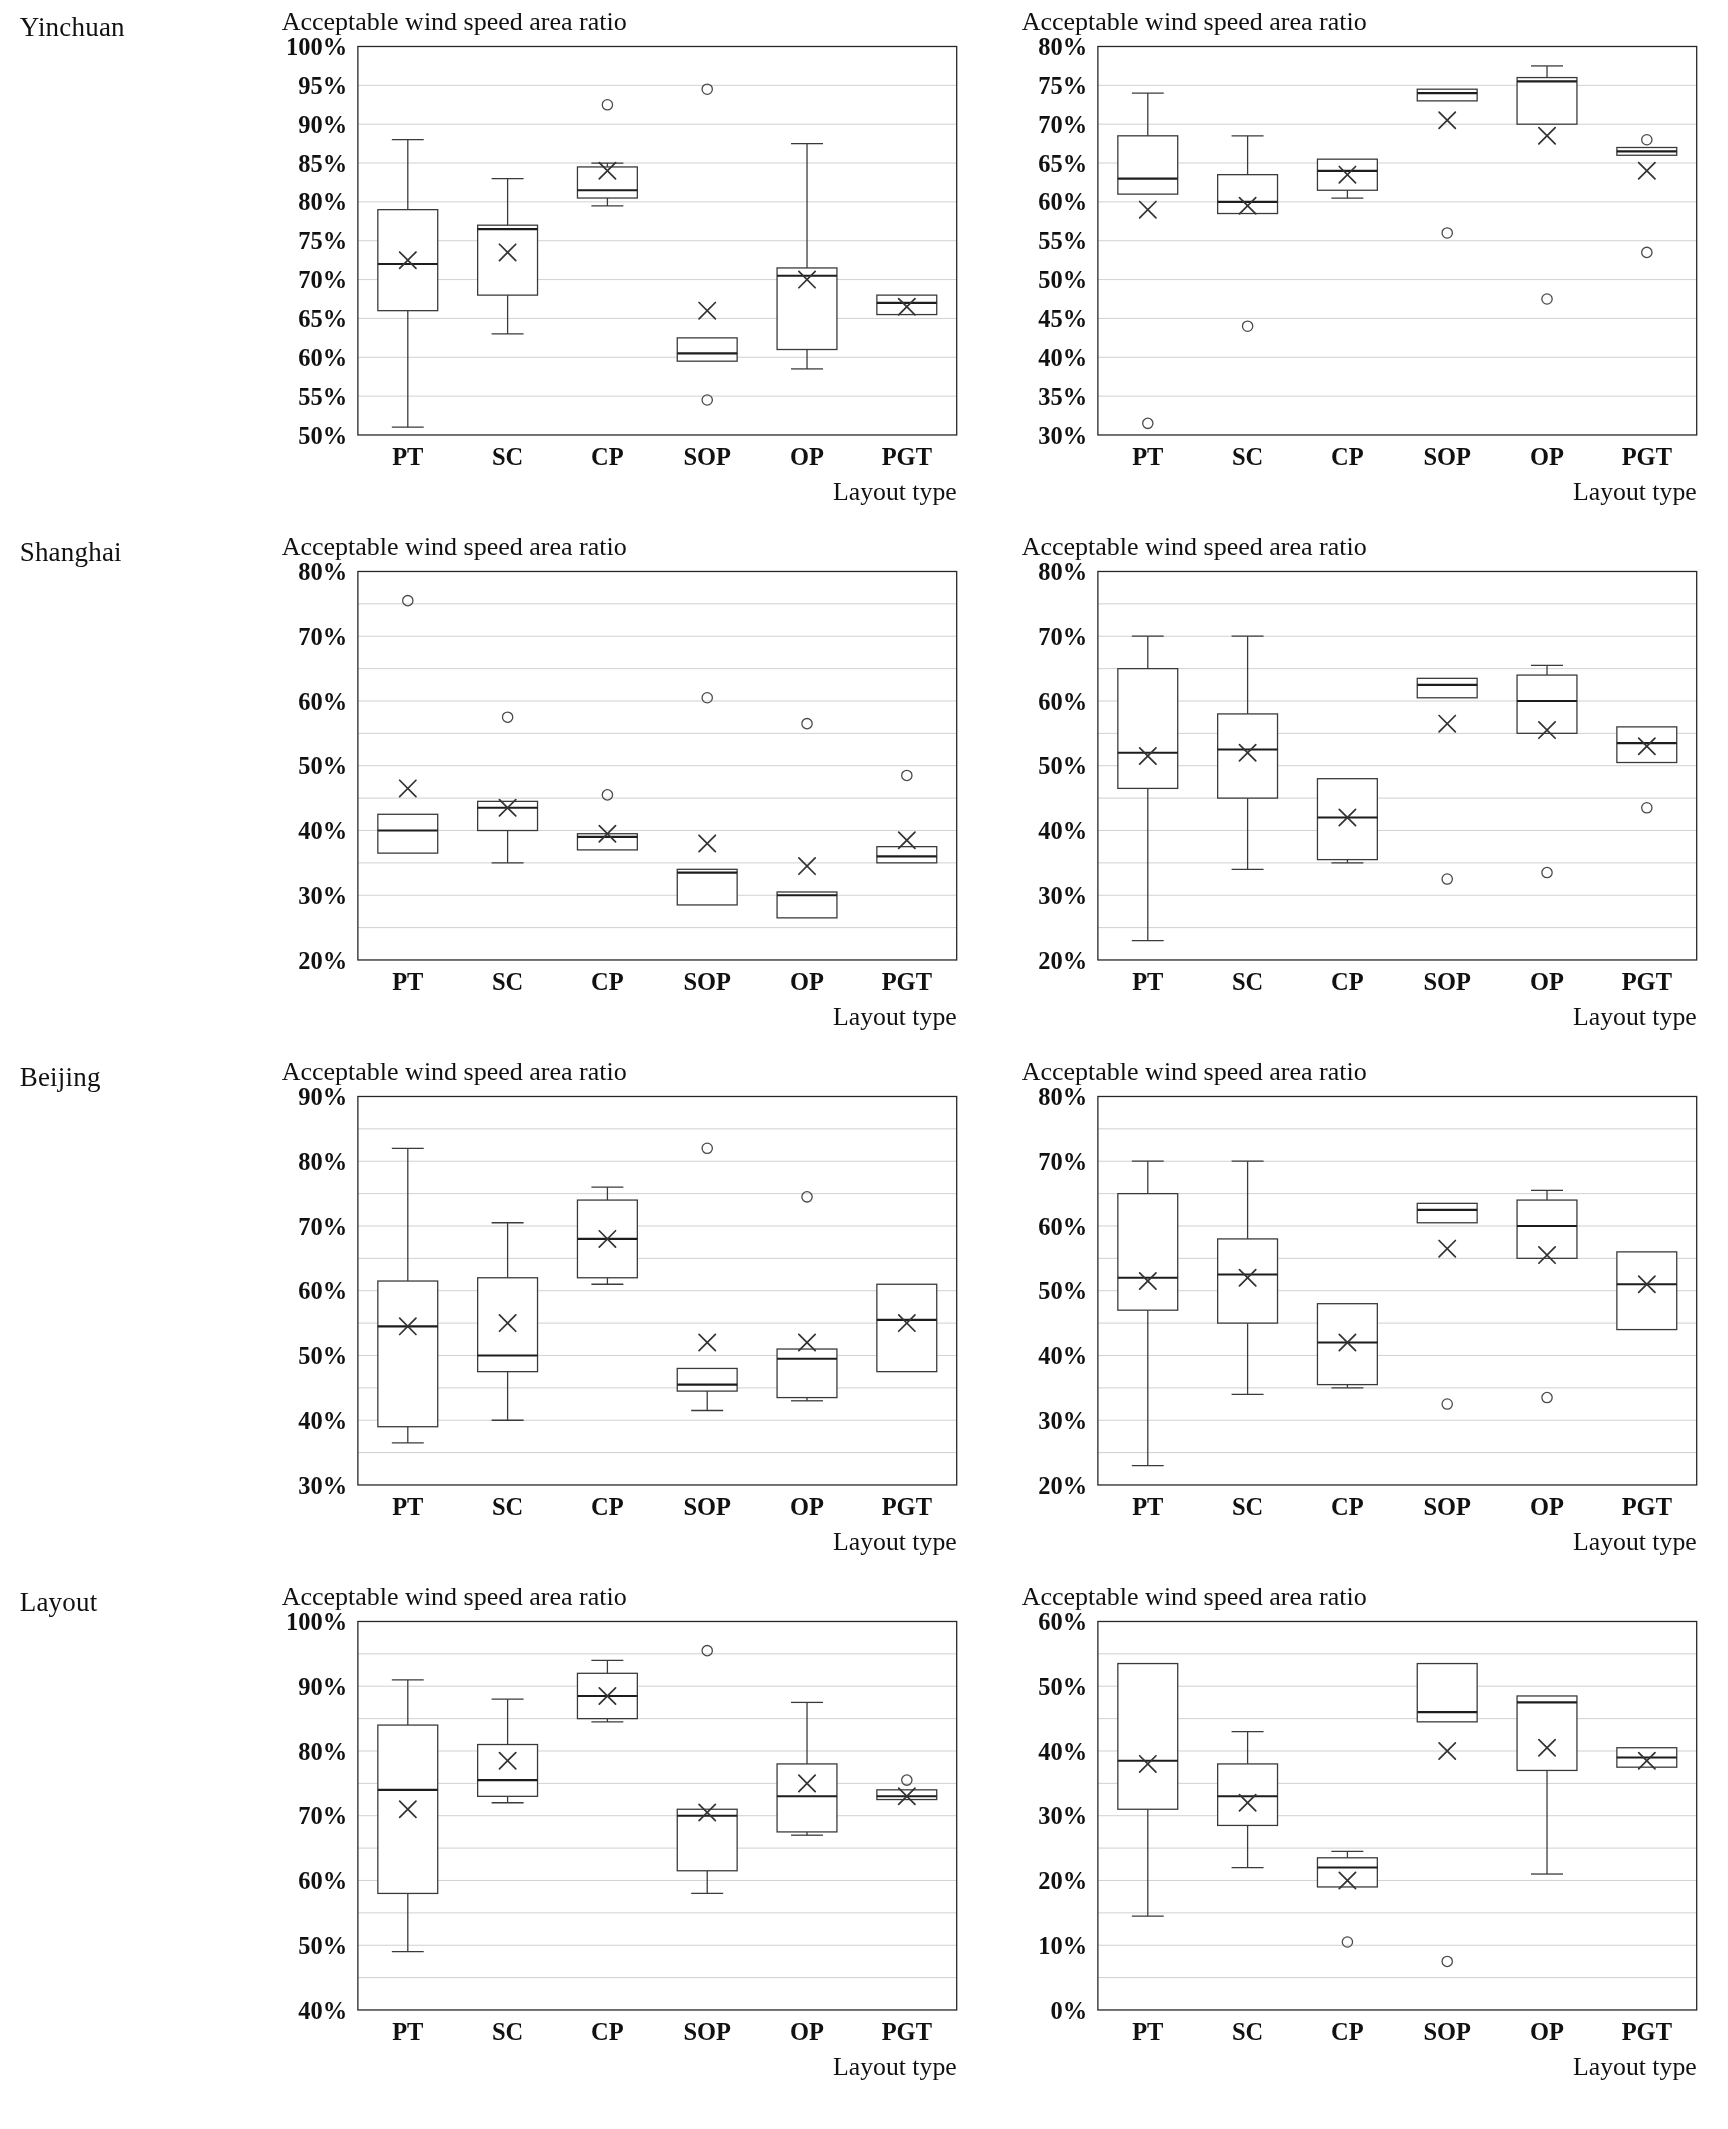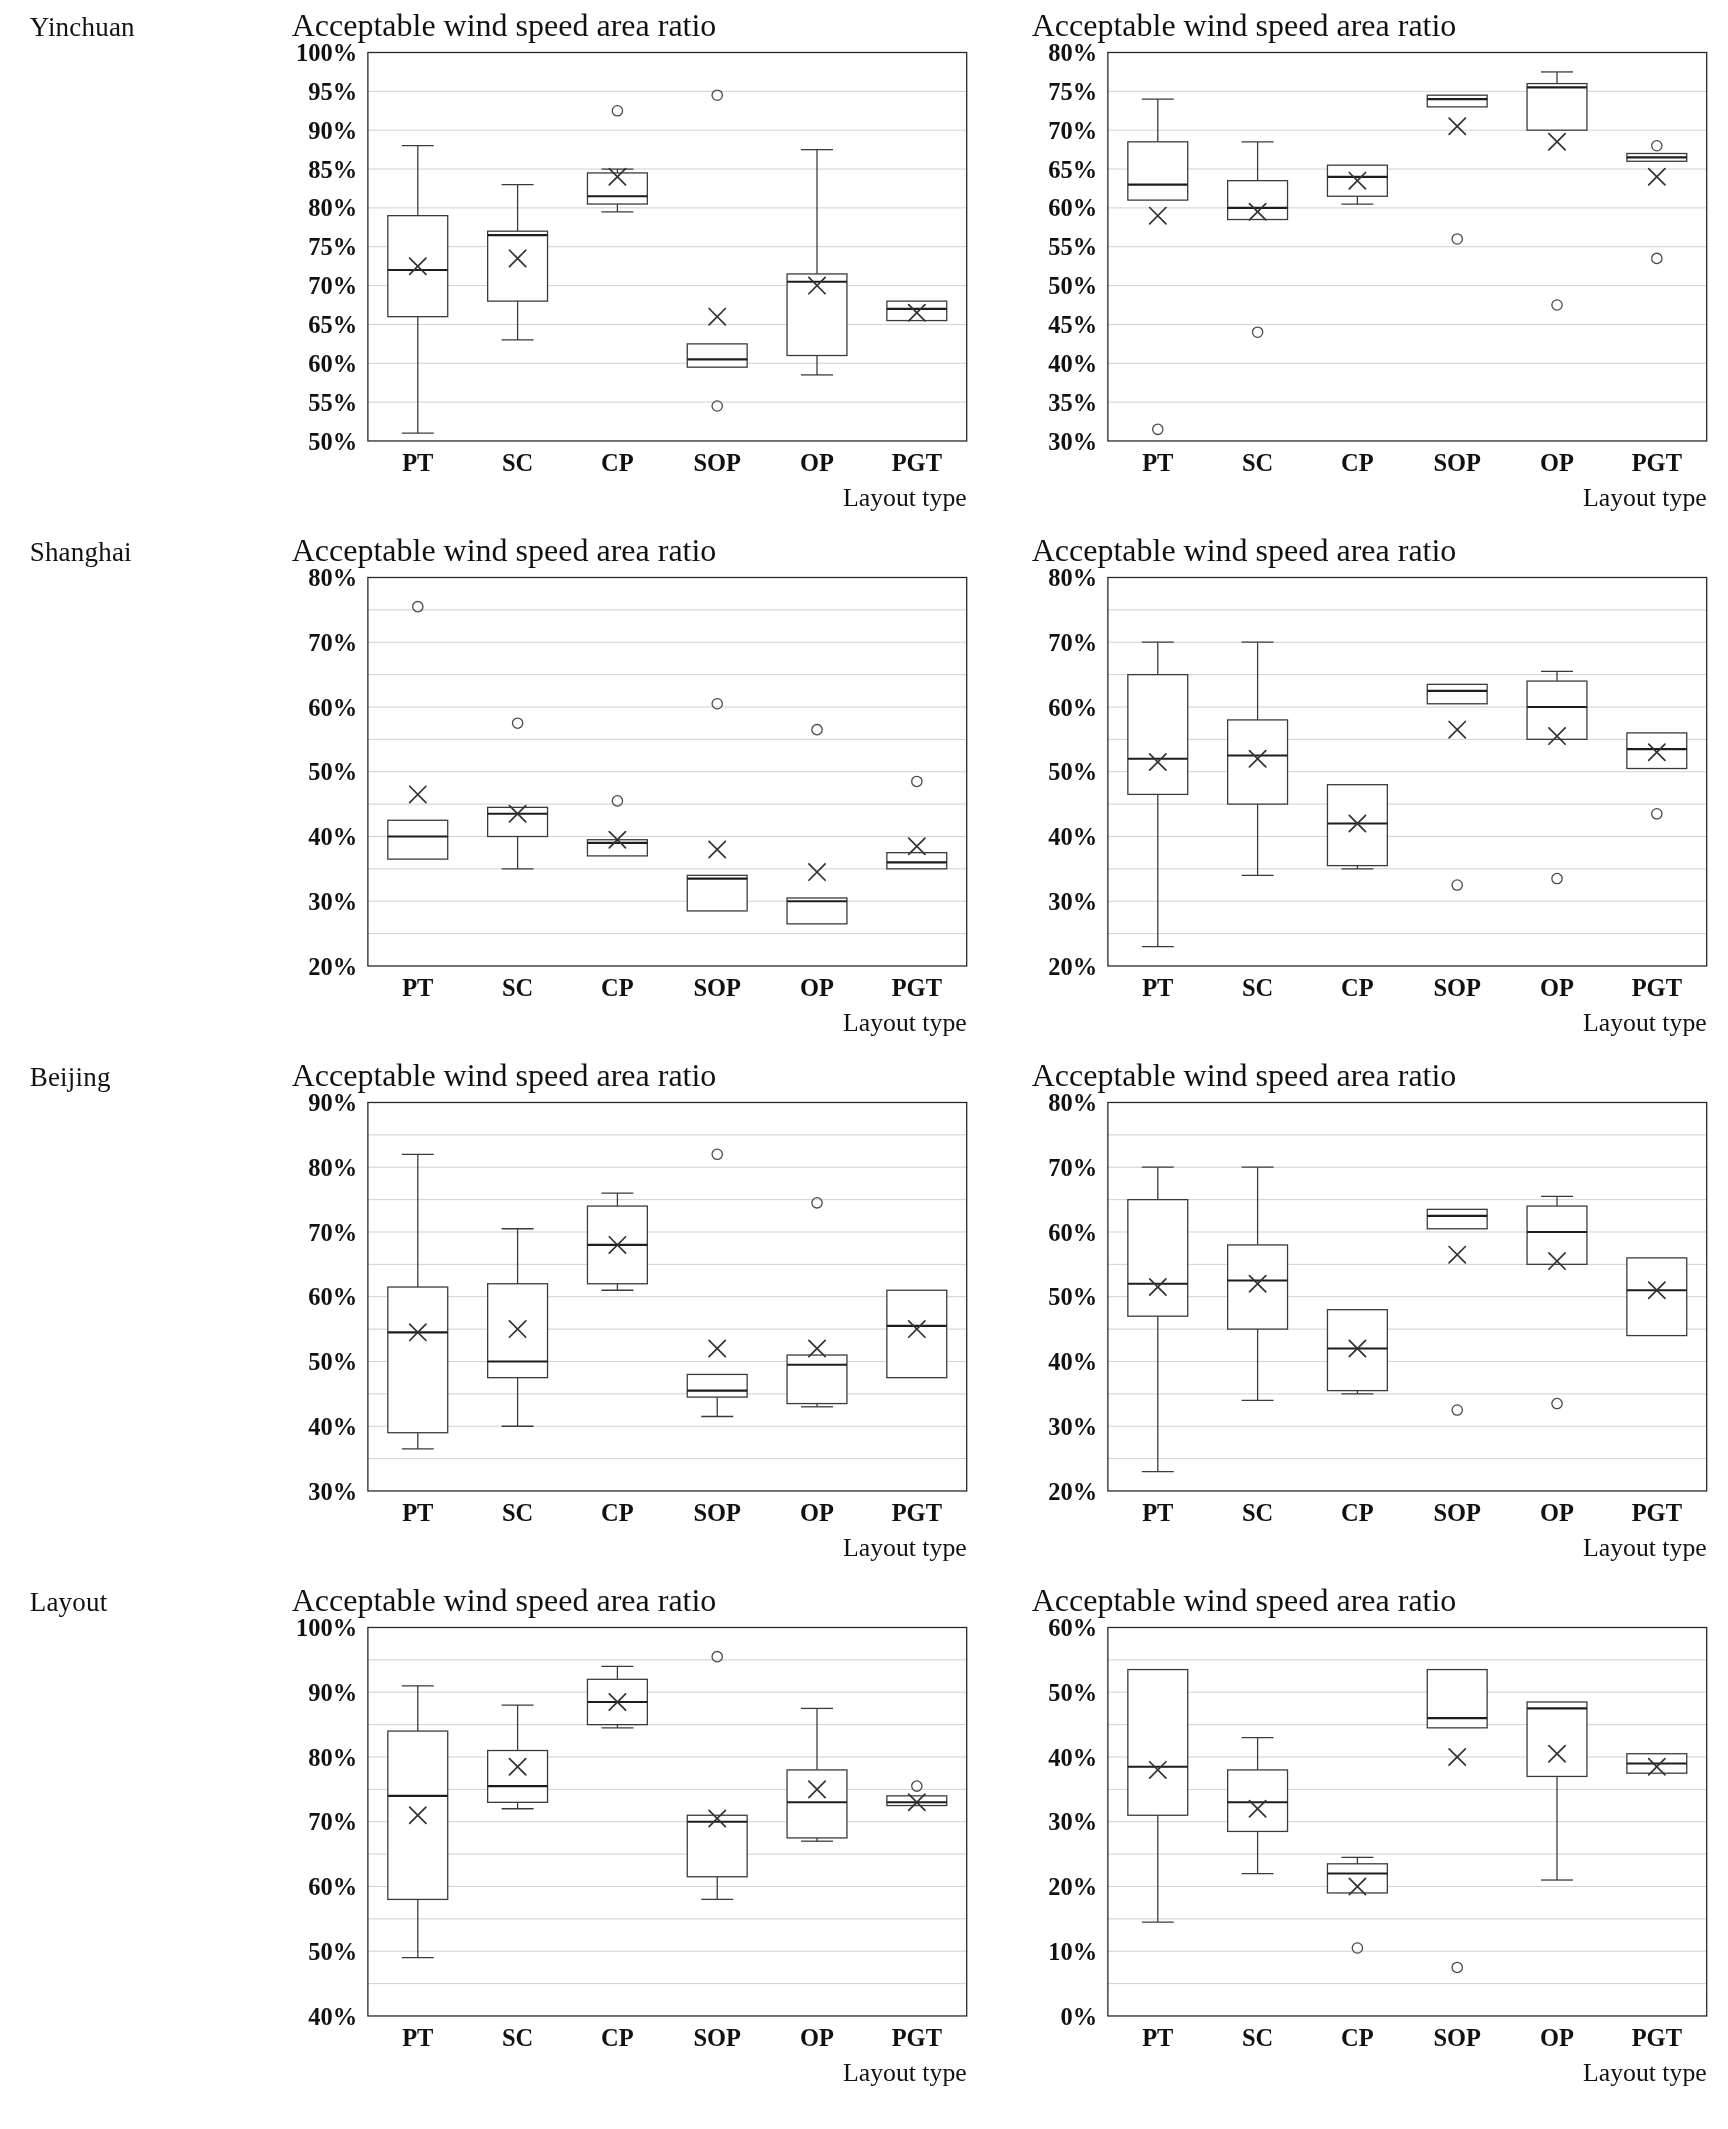--- a/index.html
+++ b/index.html
@@ -1,22 +1,22 @@
 <!DOCTYPE html>
 <html style="font-size:6.9px"><head>
 <meta charset="utf-8">
 <style>
   html,body{margin:0;padding:0;background:#ffffff;}
   body{width:1729px;height:2129px;font-family:"Liberation Serif",serif;color:#111;}
-  .page{padding:7.7px 12px;margin-left:10px;}
+  .page{padding:7.7px 12px;}
   .fig-row{display:flex;align-items:flex-start;height:525px;}
   .city-label{width:237px;font-size:27px;padding:4.3px 0 0 7.7px;letter-spacing:0.2px;}
   .panel{width:704px;margin-right:36px;}
   .panel:last-child{margin-right:0;}
-  .chart-title{font-size:32px;margin:0 0 3.4px 25px;line-height:1.1;}
+  .chart-title{font-size:26px;margin:0 0 3.4px 25px;line-height:1.1;}
   svg.boxchart{display:block;width:704px;height:468px;overflow:visible;}
   svg text{font-family:"Liberation Serif",serif;fill:#111;}
   .tick,.cat{font-size:57px;font-weight:600;}
   .xlabel{font-size:60px;font-weight:400;}
   .grid{stroke:#c9c9c9;stroke-width:2;}
   .frame{fill:none;stroke:#262626;stroke-width:3;}
   .box{fill:#ffffff;stroke:#3a3a3a;stroke-width:3;}
   .whisk{stroke:#3a3a3a;stroke-width:3;}
   .median{stroke:#1d1d1d;stroke-width:5;}
   .mean{stroke:#333333;stroke-width:4;stroke-linecap:round;}

